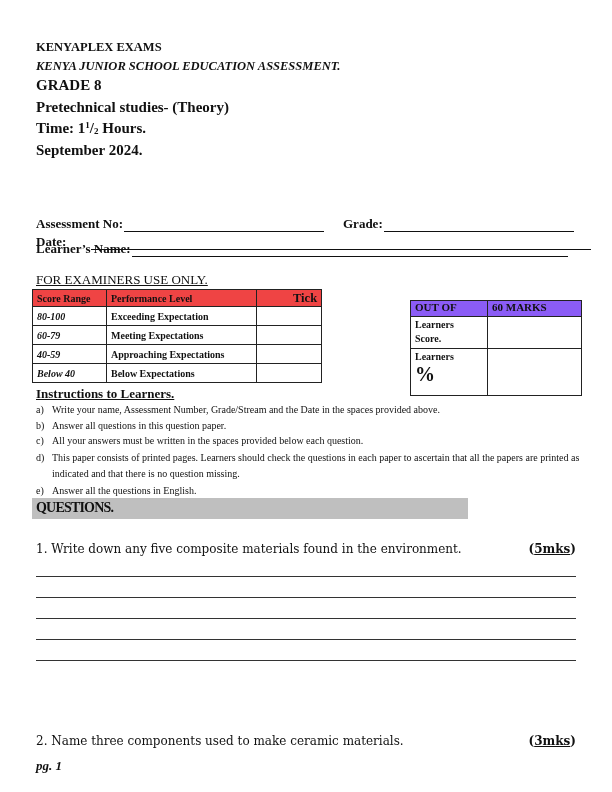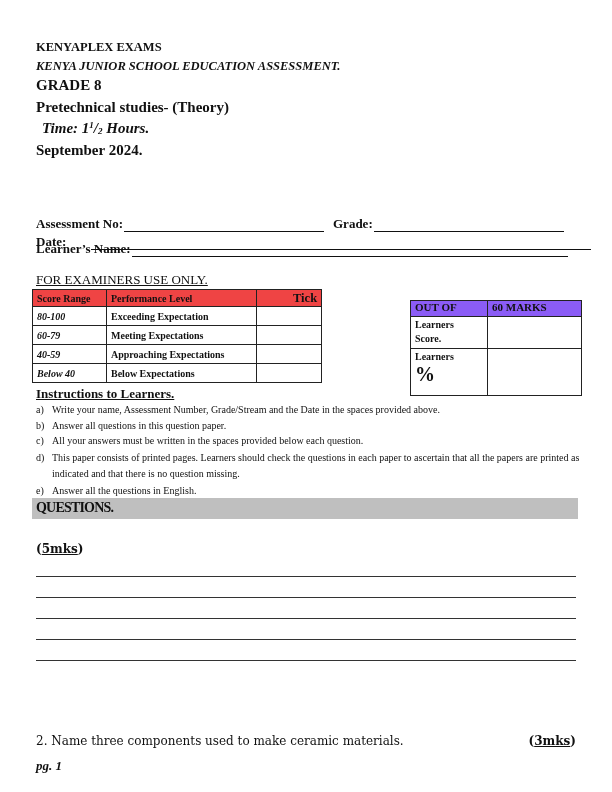--- a/index.html
+++ b/index.html
@@ -4,21 +4,21 @@
   <style>
     * { box-sizing: border-box; margin: 0; padding: 0; }
     html, body { width: 612px; height: 792px; background: #ffffff; }
     body { position: relative; font-family: "Liberation Serif", serif; color: #111; overflow: hidden; }
     .abs { position: absolute; }
     .hdr { font-weight: bold; white-space: nowrap; }
     .h1 { left: 36px; top: 40px; font-size: 12.5px; }
     .h2 { left: 36px; top: 59px; font-size: 12.5px; font-style: italic; }
     .h3 { left: 36px; top: 77px; font-size: 15px; }
     .h4 { left: 36px; top: 99px; font-size: 15px; }
-    .h5 { left: 42px; top: 120px; font-size: 15px; font-style: italic; }
+    .h5 { left: 36px; top: 120px; font-size: 15px; }
     .h6 { left: 36px; top: 142px; font-size: 15px; }
     sup { font-size: 9px; vertical-align: 5px; }
     sub { font-size: 9px; vertical-align: -1px; }
 
     .field { font-weight: bold; font-size: 13px; white-space: nowrap; display: flex; align-items: flex-end; }
     .field .line { border-bottom: 1.2px solid #111; height: 12px; margin-left: 1px; }
 
     .examiners-title { left: 36px; top: 272px; font-size: 13px; font-weight: normal; text-decoration: underline; }
     table { border-collapse: collapse; }
     .perf { left: 32px; top: 289px; font-size: 10px; font-weight: bold; }
@@ -31,21 +31,21 @@
     .out td { border: 1px solid #222; padding: 0 4px; vertical-align: top; white-space: nowrap; }
     .out tr.head td { background: #8b5cf6; height: 16px; font-size: 11px; }
     .out td.c1 { width: 77px; }
     .out td.c2 { width: 94px; margin-top: 12px; }
     .out .pct { font-size: 20px; line-height: 22px; display: block; }
 
     .instr-title { left: 36px; top: 386px; font-size: 13px; font-weight: bold; text-decoration: underline; }
     .instr { left: 36px; font-size: 10px; display: flex; width: 548px; line-height: 13px; }
     .instr .lbl { width: 16px; flex: none; }
 
-    .qbar { left: 32px; top: 498px; width: 546px; height: 21px; background: #bfbfbf; }
+    .qbar { left: 32px; top: 498px; width: 436px; height: 21px; background: #bfbfbf; }
     .qbar span { position: absolute; left: 4px; top: 2px; font-size: 14px; font-weight: bold; letter-spacing: -0.8px; }
 
     .question { left: 36px; width: 540px; font-size: 13px; display: flex; justify-content: space-between; font-family: "DejaVu Serif", serif; font-size: 12px; }
     .marks { font-weight: bold; }
     .marks u { text-decoration: underline; }
     .ans-line { left: 36px; width: 540px; border-bottom: 1px solid #333; height: 1px; }
     .pg { left: 36px; top: 758px; font-size: 13px; font-weight: bold; font-style: italic; }
   </style>
 </head>
 <body>
@@ -58,21 +58,21 @@
 <div class="abs hdr h6">September 2024.</div>
 
 <div class="abs field" style="left:36px; top:197px;margin-top:44px;">
   <span>Learner’s Name:</span>
   <span class="line" style="width:436px;"></span>
 </div>
 <div class="abs field" style="left:36px; top:216px;">
   <span>Assessment No:</span>
   <span class="line" style="width:200px;"></span>
 </div>
-<div class="abs field" style="left:333px; top:216px;">
+<div class="abs field" style="left:343px; top:216px;">
   <span>Grade:</span>
   <span class="line" style="width:190px;"></span>
 </div>
 <div class="abs field" style="left:36px; top:234px;gap:24px;">
   <span>Date:</span>
   <span class="line" style="width:500px;"></span>
 </div>
 
 <div class="abs examiners-title">FOR EXAMINERS USE ONLY.</div>
 <table class="abs perf">
@@ -148,20 +148,21 @@
 <div class="abs instr" style="top:484px;">
   <span class="lbl">e)</span>
   <span>Answer all the questions in English.</span>
 </div>
 
 <div class="abs qbar">
   <span>QUESTIONS.</span>
 </div>
 
 <div class="abs question" style="top:542px;">
+  <span>1. Write down any five composite materials found in the environment.</span>
   <span class="marks"><span>(</span><u>5mks</u><span>)</span></span>
 </div>
 <div class="abs ans-line" style="top:576px;"></div>
 <div class="abs ans-line" style="top:597px;"></div>
 <div class="abs ans-line" style="top:618px;"></div>
 <div class="abs ans-line" style="top:639px;"></div>
 <div class="abs ans-line" style="top:660px;"></div>
 
 <div class="abs question" style="top:734px;">
   <span>2. Name three components used to make ceramic materials.</span>

